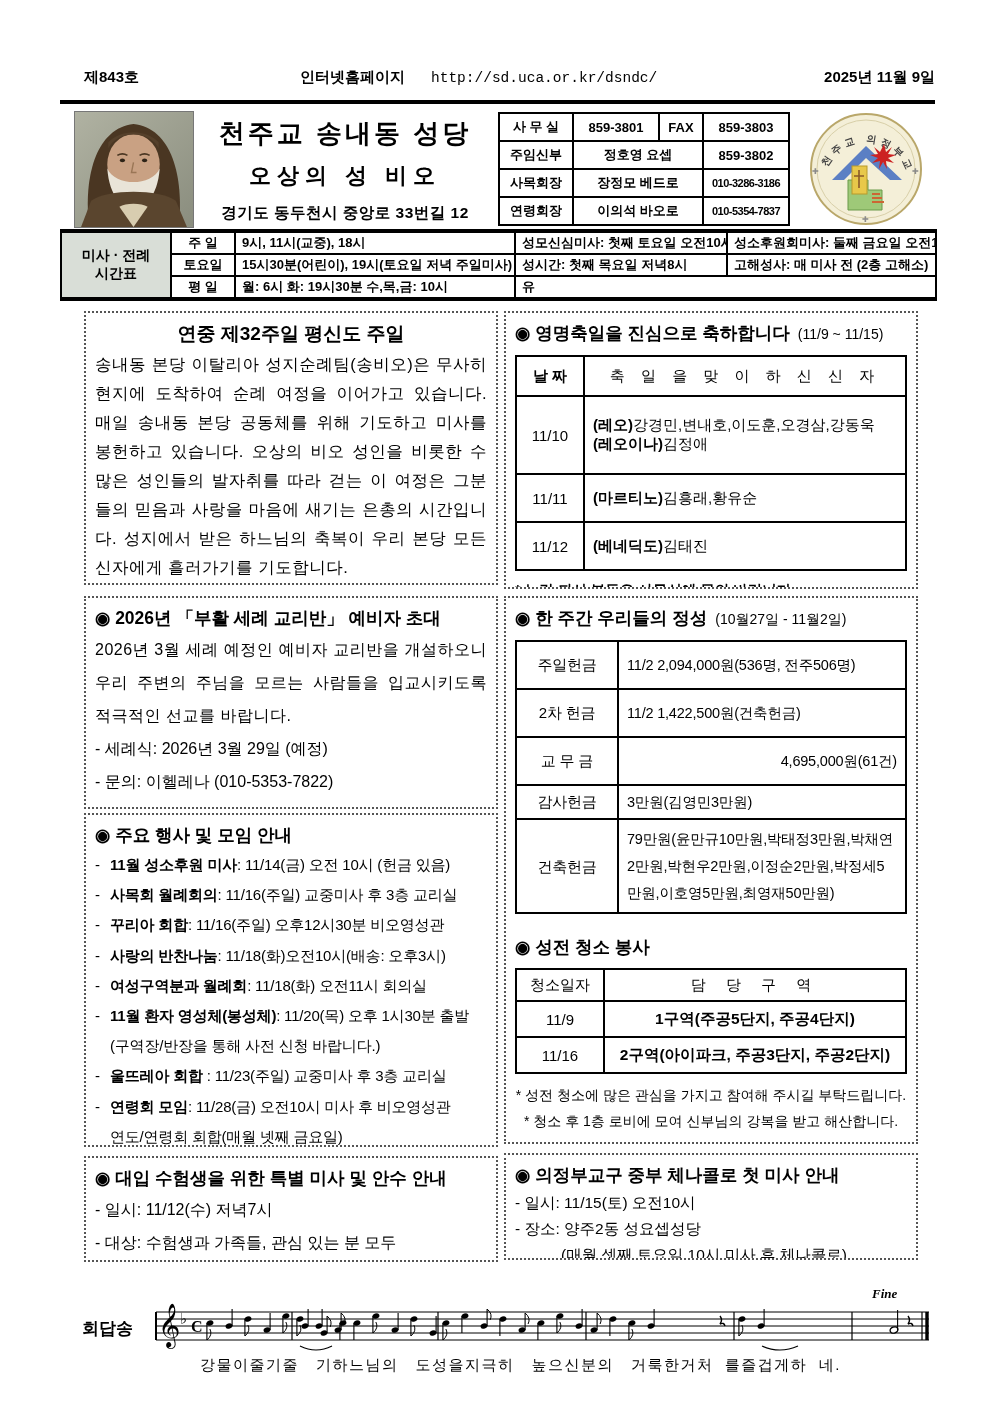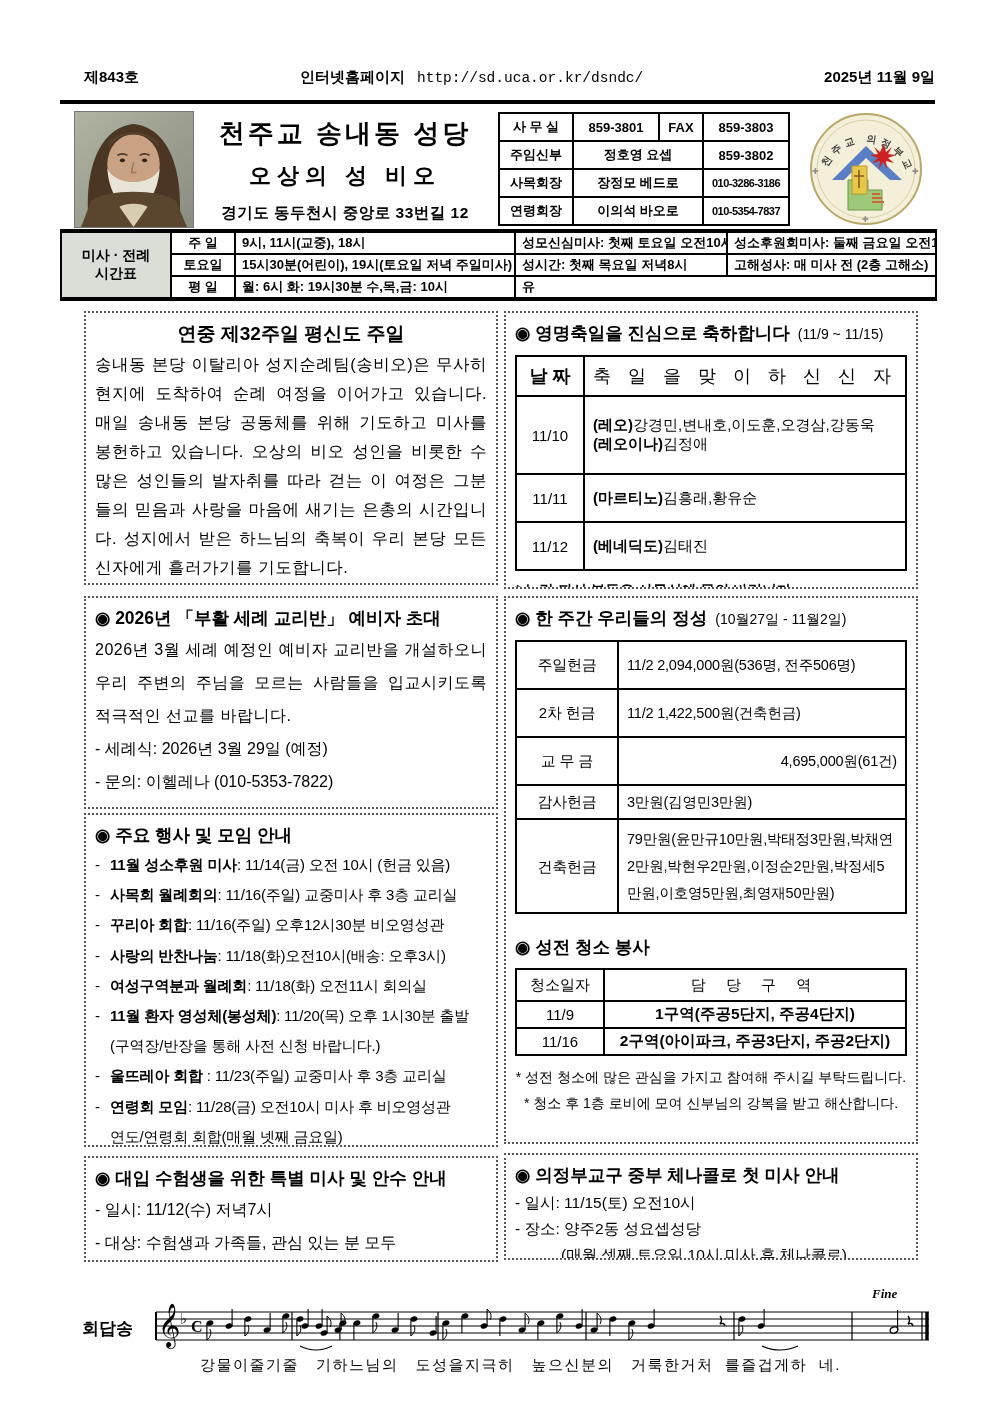--- a/index.html
+++ b/index.html
@@ -2,21 +2,21 @@
 <html><head>
 <meta charset="utf-8">
 <style>
   html,body{margin:0;padding:0;background:#fff;}
   .page{position:relative;width:992px;height:1403px;background:#ffffff;
         font-family:"Liberation Sans",sans-serif;color:#000;overflow:hidden;}
 
   
   .mh-issue{position:absolute;left:84px;top:68px;font-size:15px;font-weight:bold;}
   .mh-home{position:absolute;left:300px;top:68px;font-size:15px;}
-  .mh-home .lab{font-weight:bold;margin-right:12px;}
+  .mh-home .lab{font-weight:bold;margin-right:26px;}
   .mh-home .url{font-family:"Liberation Mono",monospace;font-size:14.5px;}
   .mh-date{position:absolute;left:760px;top:68px;width:175px;text-align:right;font-size:15px;font-weight:bold;}
   .rule{position:absolute;left:60px;width:875px;height:4px;background:#000;}
   .rule1{top:100px;}
 
   
   .photo{position:absolute;left:74px;top:111px;width:118px;height:115px;border:1px solid #777;}
   .idblock{position:absolute;left:194px;top:116px;width:302px;text-align:center;}
   .id-church{font-size:26px;font-weight:bold;letter-spacing:3px;}
   .id-patron{font-size:22px;font-weight:bold;letter-spacing:6px;margin-top:10px;}
@@ -60,42 +60,42 @@
 
   .ev{font-size:15px;line-height:30.2px;white-space:nowrap;letter-spacing:-0.2px;display:flex;}
   .evd{display:inline-block;width:15px;flex:0 0 15px;}
   .evb{font-weight:bold;white-space:pre;}
   .evt{white-space:pre;}
 
   
   .tbl{width:100%;table-layout:fixed;border:2px solid #000;margin-top:6px;}
   .tbl td{border:2px solid #000;font-size:15px;padding:2px 8px;overflow:hidden;}
   .feast td.fd{text-align:center;width:62px;padding:2px 2px;}
-  .feast .th{text-align:center;font-size:18px;height:34px;}
+  .feast .th{text-align:center;font-size:15px;height:34px;}
   .feast .sp{letter-spacing:6px;}
   .feast .r1{height:78px;}
   .feast .rr{height:48px;}
   .fb{font-weight:bold;}
   .note{font-size:14.5px;font-weight:bold;margin-top:10px;white-space:nowrap;}
   .note-n{font-size:14px;font-weight:normal;line-height:26px;white-space:nowrap;text-align:center;}
 
   
   .off td.ol{width:84px;text-align:center;font-size:15px;}
   .off td{font-size:14.5px;letter-spacing:-0.2px;}
   .off .o1{height:48px;}
   .off .o2{height:34px;}
   .off .o3{height:94px;line-height:27px;}
   .off .ctr{text-align:right;}
 
   
   .cln td{text-align:center;font-size:15px;margin-left:17px;}
   .cln .th{height:32px;}
   .cln .sp{letter-spacing:8px;}
   .cln td.cd{width:70px;}
-  .cln .cr{height:27px;}
+  .cln .cr{height:36px;}
   .cln .ca{font-weight:bold;font-size:15.5px;}
 
   
   .music-label{position:absolute;left:82px;top:1317px;font-size:17px;font-weight:bold;}
   .staff{position:absolute;left:150px;top:1286px;}
   .fine{position:absolute;left:872px;top:1286px;font-size:13px;font-weight:bold;font-style:italic;
         font-family:"Liberation Serif",serif;}
   .lyrics{position:absolute;left:200px;top:1356px;font-size:15px;letter-spacing:1.5px;white-space:pre;}
 </style>
 </head>

